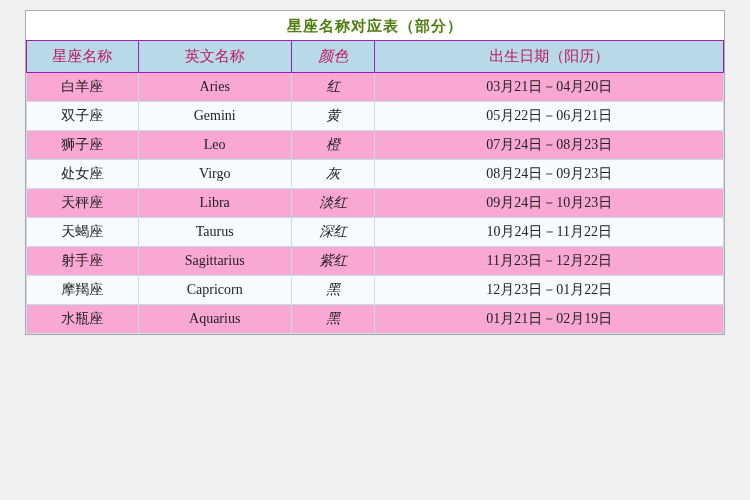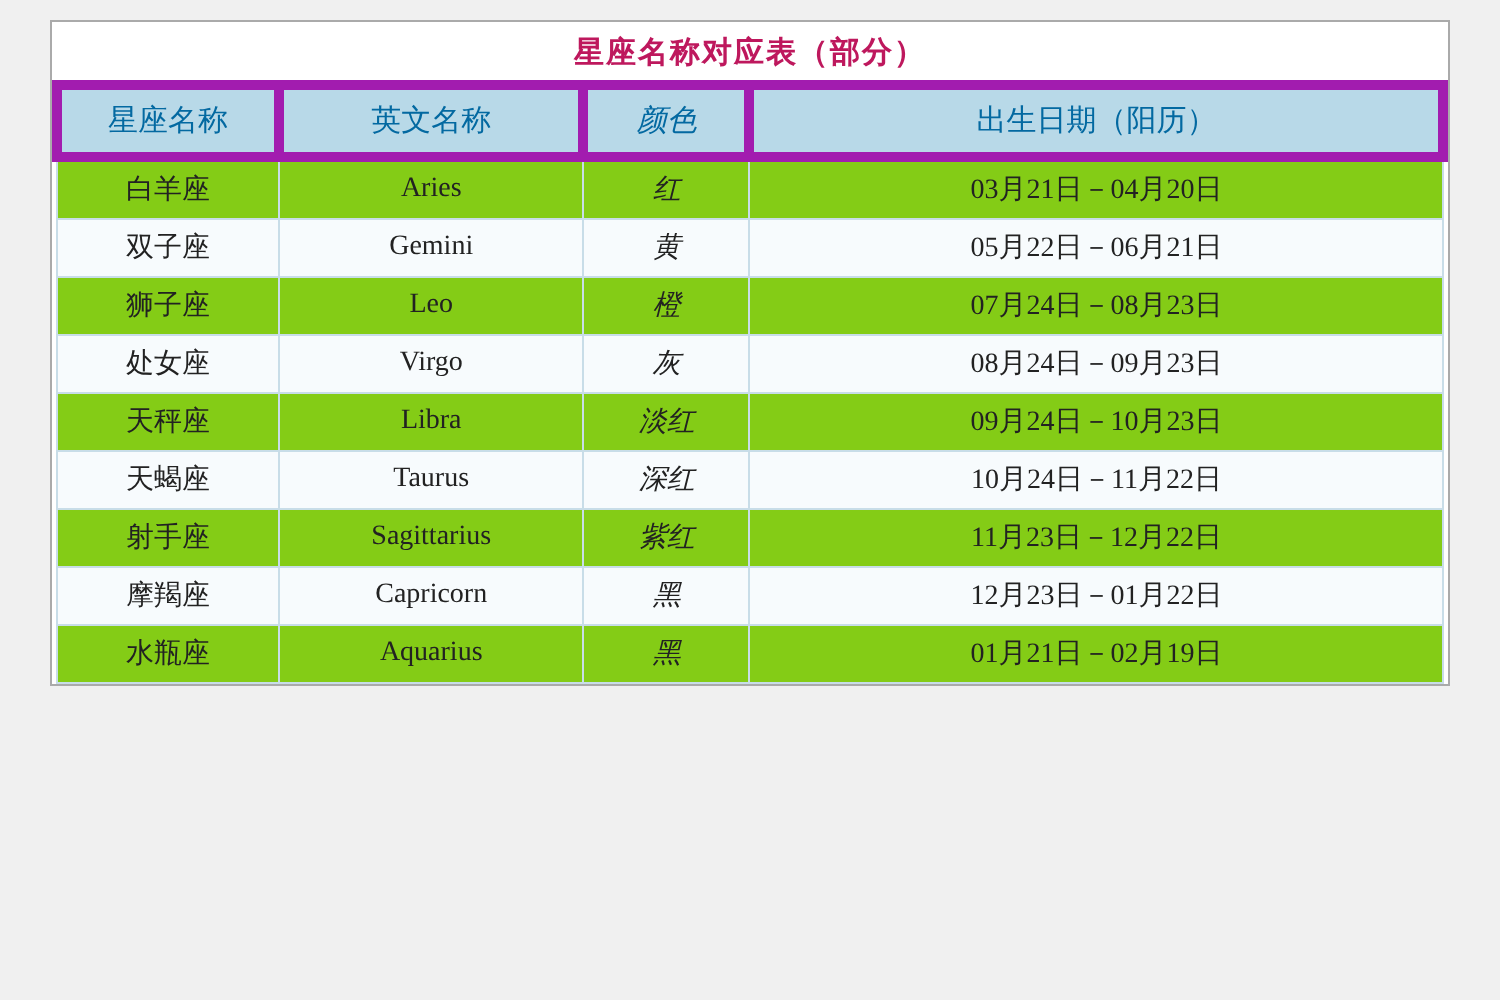--- a/index.html
+++ b/index.html
@@ -19,43 +19,43 @@
       overflow: hidden;
     }
     .container {
       width: 700px;
       background: white;
       border: 1px solid #aaa;
     }
     .page-title {
       text-align: center;
       font-size: 15px;
-      color: #be185d;
+      color: #4d7c0f;
       padding: 6px 0 4px 0;
       font-weight: bold;
       letter-spacing: 1px;
     }
     table {
       width: 100%;
       border-collapse: collapse;
       font-size: 14px;
     }
     thead tr {
       background-color: #b8d9e8;
     }
     thead th {
-      border: 5px solid #a21caf;
+      border: 1px solid #a21caf;
       padding: 6px 10px;
       text-align: center;
-      color: #0369a1;
+      color: #be185d;
       font-weight: normal;
       font-size: 15px;
     }
     tbody tr {
-      background-color: #84cc16;
+      background-color: #f9a8d4;
     }
     tbody tr:nth-child(even) {
       background-color: #f7fbfd;
     }
     tbody td {
       border: 1px solid #c8dde8;
       padding: 5px 10px;
       text-align: center;
       color: #222;
       font-size: 14px;

